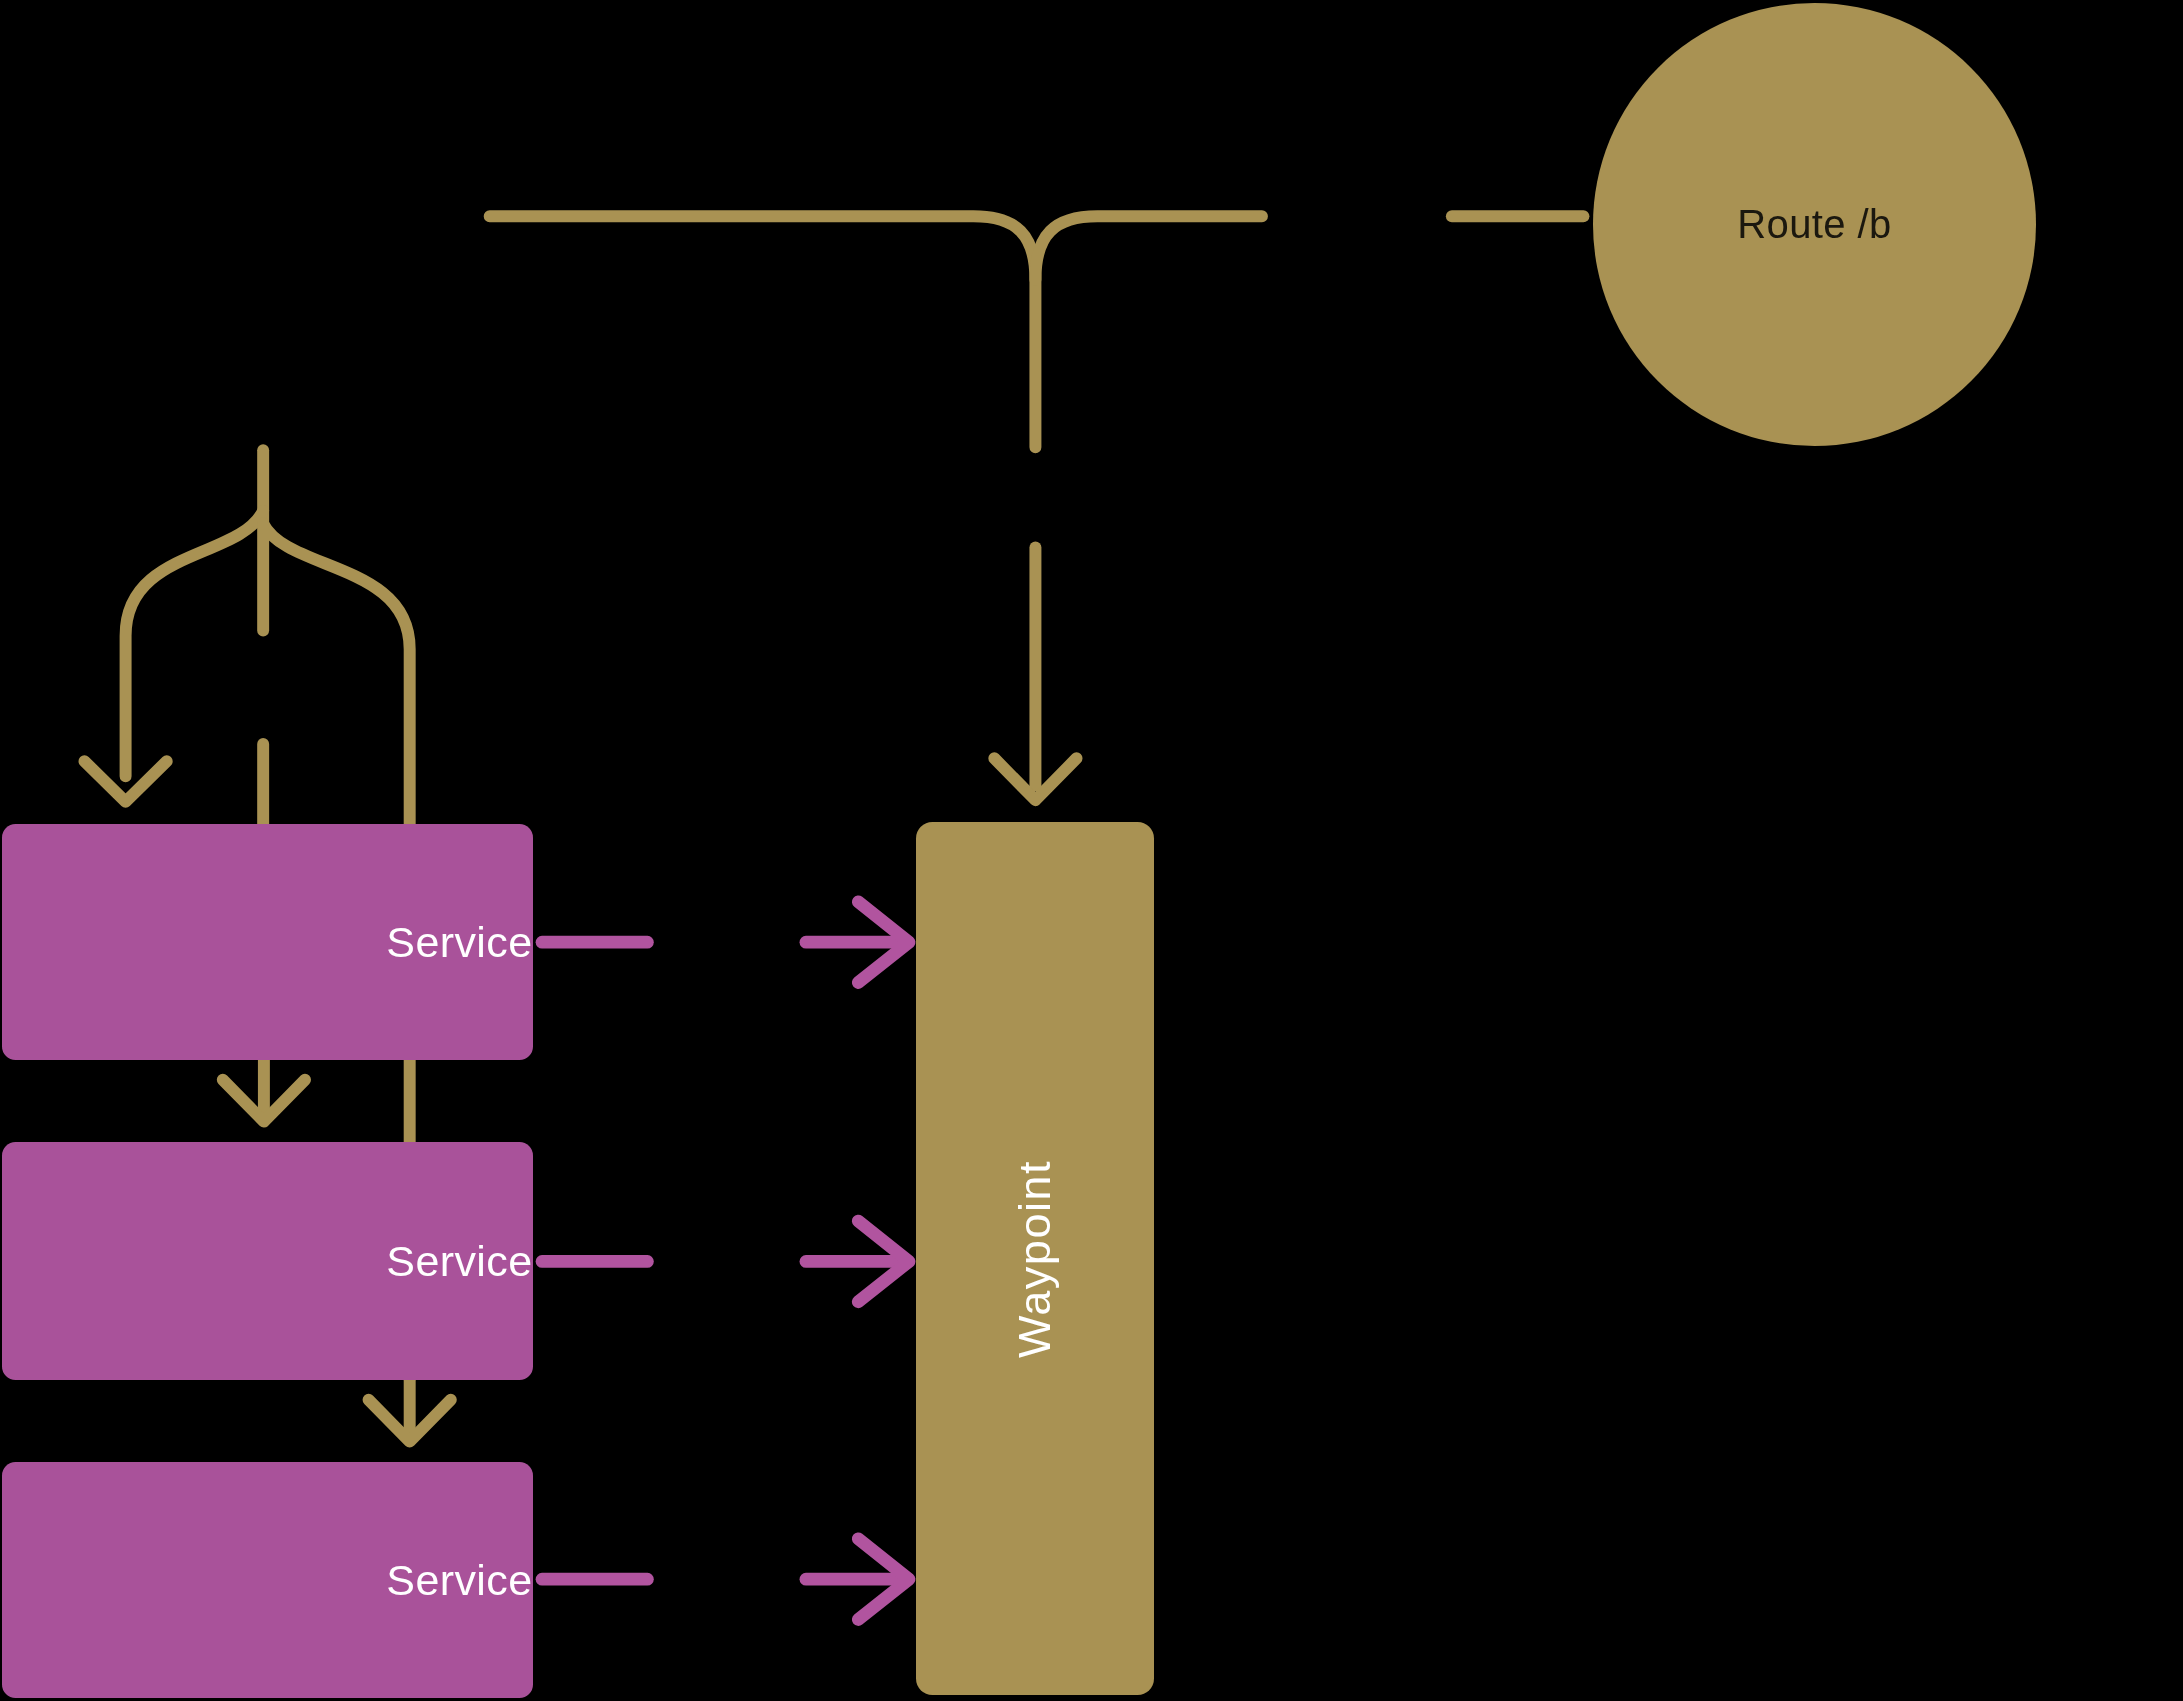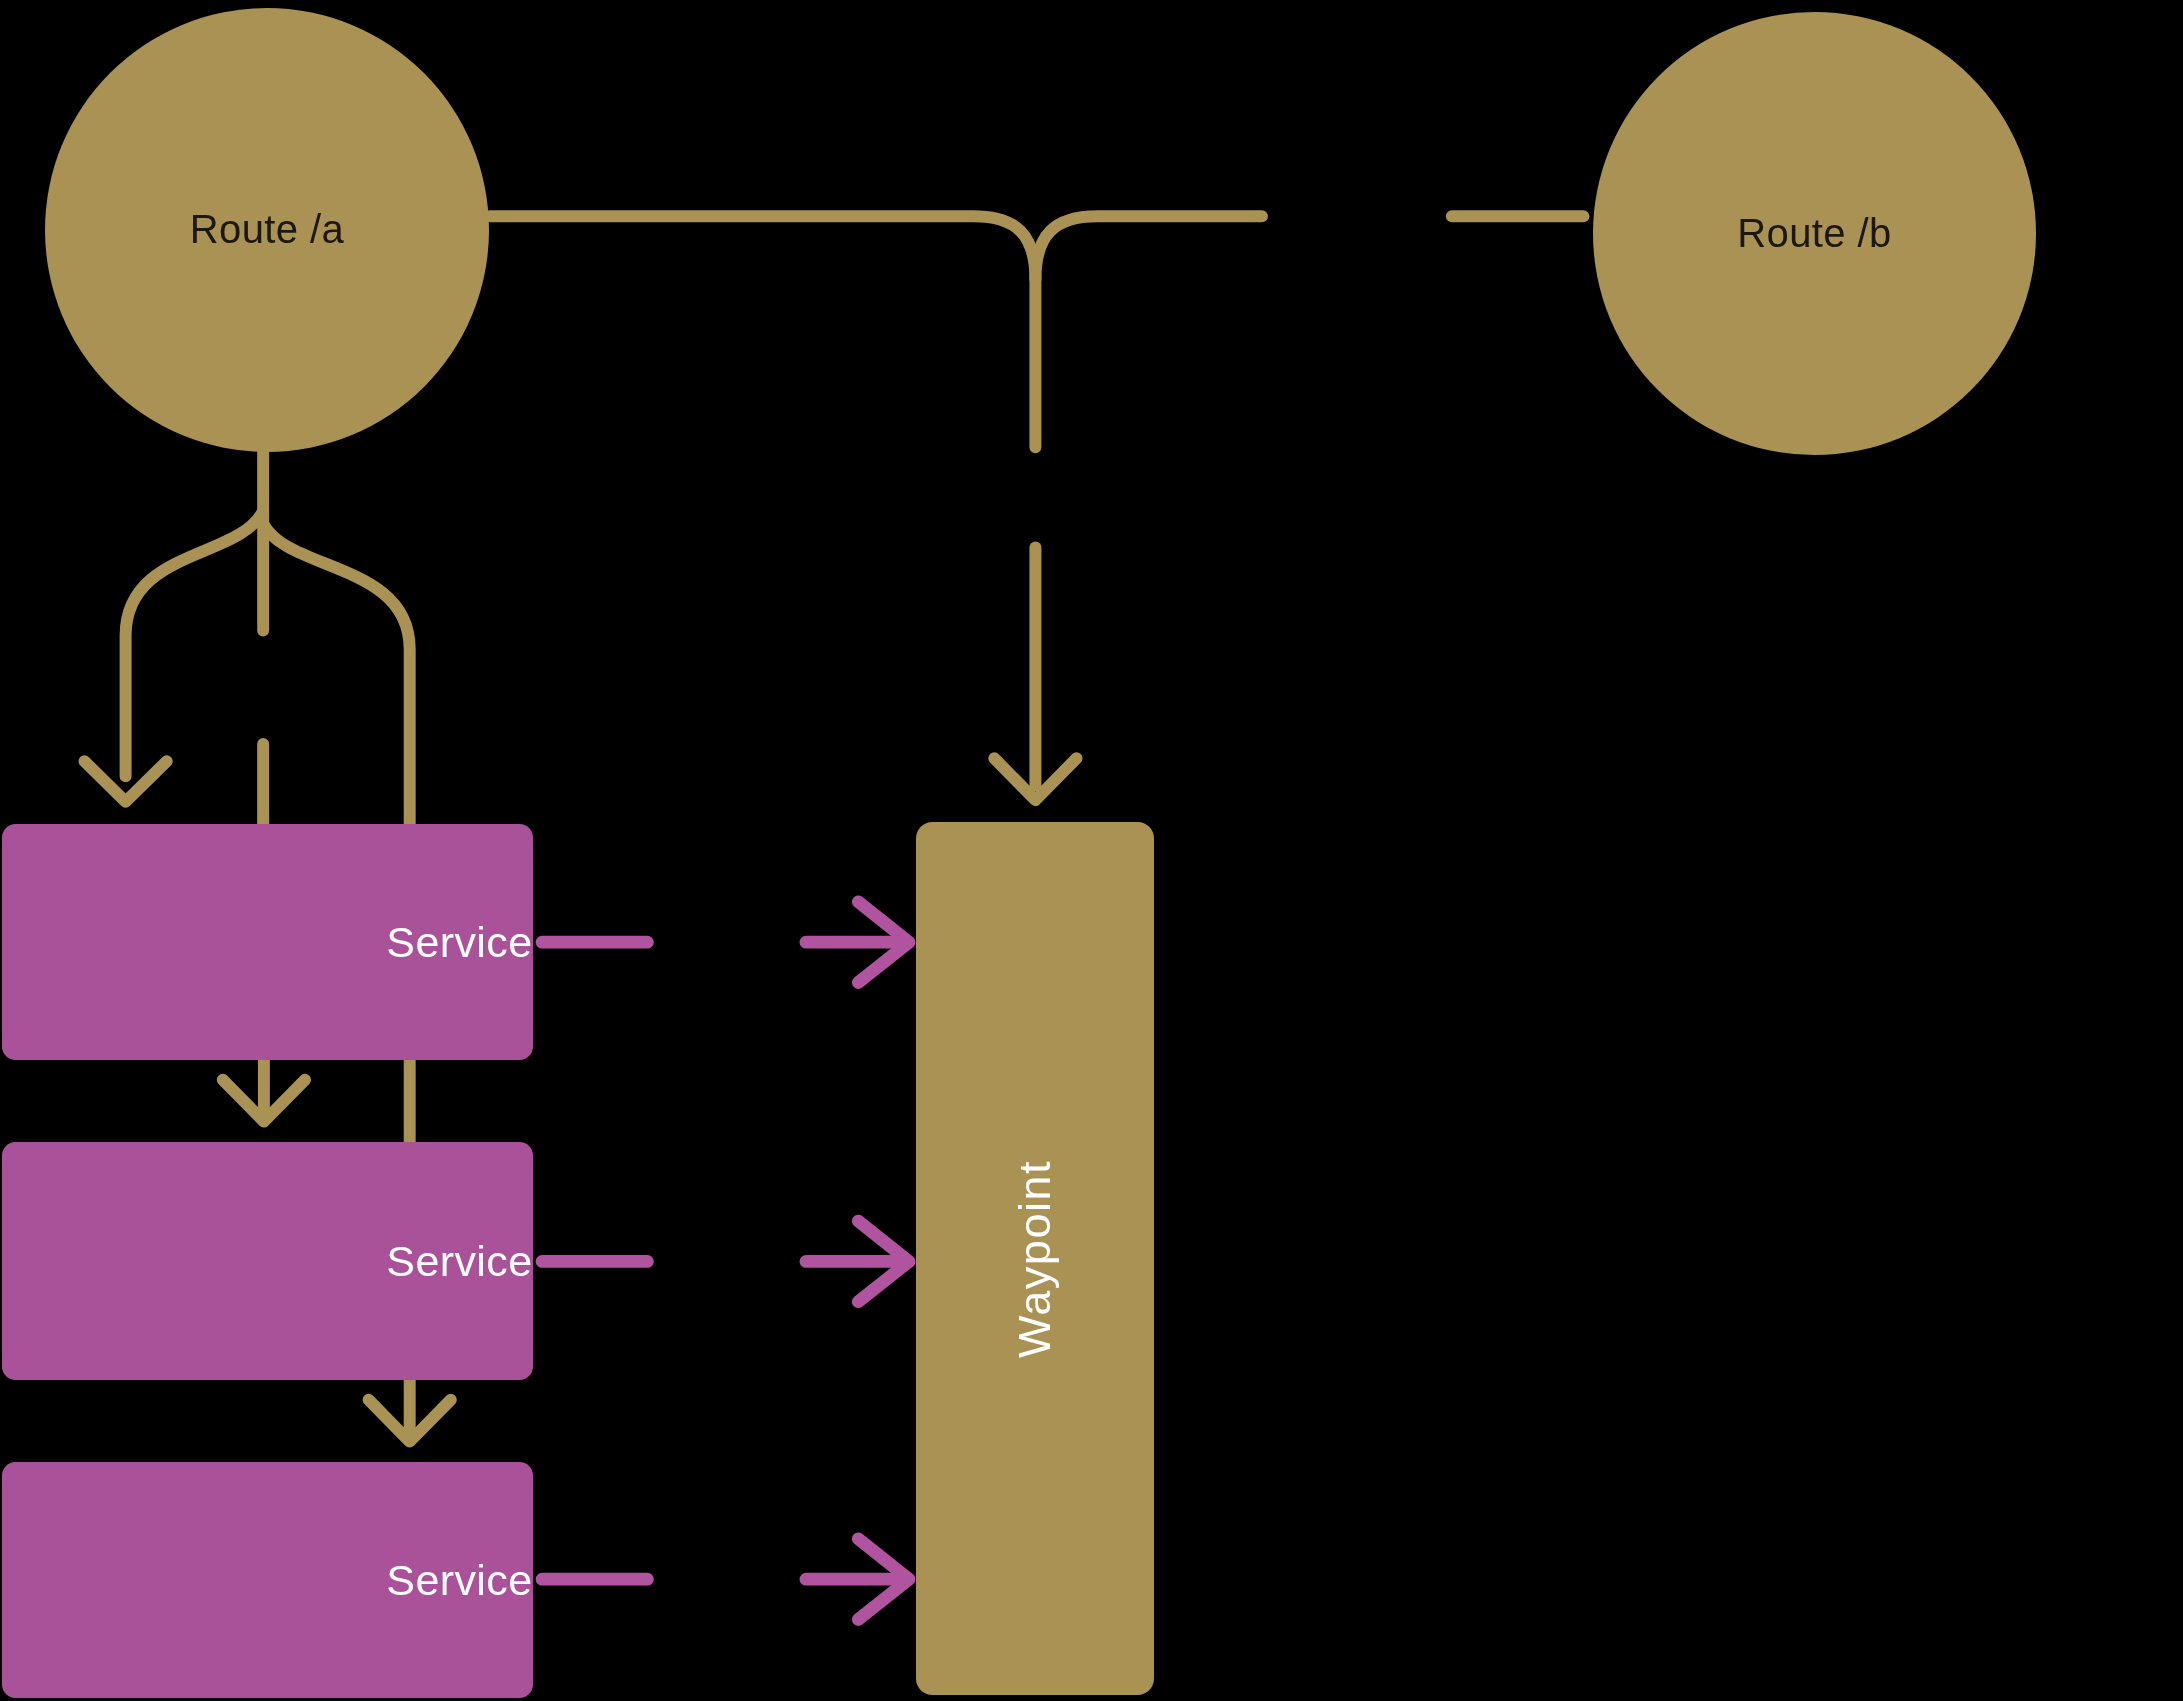--- a/index.html
+++ b/index.html
@@ -22,21 +22,21 @@
   .g-stroke{stroke:var(--gold);stroke-width:16;fill:none;stroke-linecap:round;stroke-linejoin:round;}
   .m-stroke{stroke:var(--magenta-arrow);stroke-width:17;fill:none;stroke-linecap:round;stroke-linejoin:round;}
   .node{position:absolute;display:flex;align-items:center;justify-content:center;}
   .circle{
     border-radius:50%;
     background:var(--gold);
     color:var(--text-on-gold);
     font-size:40px;font-weight:500;letter-spacing:0.4px;
   }
   .circle.a{left:45px;top:7.5px;width:444px;height:444px;}
-  .circle.b{left:1593px;top:12px;width:443px;height:443px;}
+  .circle.b{left:1593px;top:3px;width:443px;height:443px;}
   .service{
     left:1.5px;width:531px;height:236px;
     background:var(--magenta-box);
     border-radius:13.5px;
     color:var(--text-on-magenta);
     font-size:43px;font-weight:500;letter-spacing:0.4px;justify-content:flex-end;
   }
   .service.s1{top:824px;}
   .service.s2{top:1142px;height:238px;}
   .service.s3{top:1462px;}
@@ -98,23 +98,20 @@
         <polyline class="m-stroke" points="1148,1633 1216,1687 1148,1741"></polyline>
       </g>
       <g>
         <line class="m-stroke" x1="725" y1="2112" x2="866" y2="2112"></line>
         <line class="m-stroke" x1="1078" y1="2112" x2="1200" y2="2112"></line>
         <polyline class="m-stroke" points="1148,2058 1216,2112 1148,2166"></polyline>
       </g>
     </g>
   </svg>
 
-  <div class="node circle a">
-    <span class="label">Route /a</span>
-  </div>
 
   <div class="node circle b">
     <span class="label">Route /b</span>
   </div>
 
   <div class="node service s1">
     <span class="label">Service</span>
   </div>
 
   <div class="node service s2">

